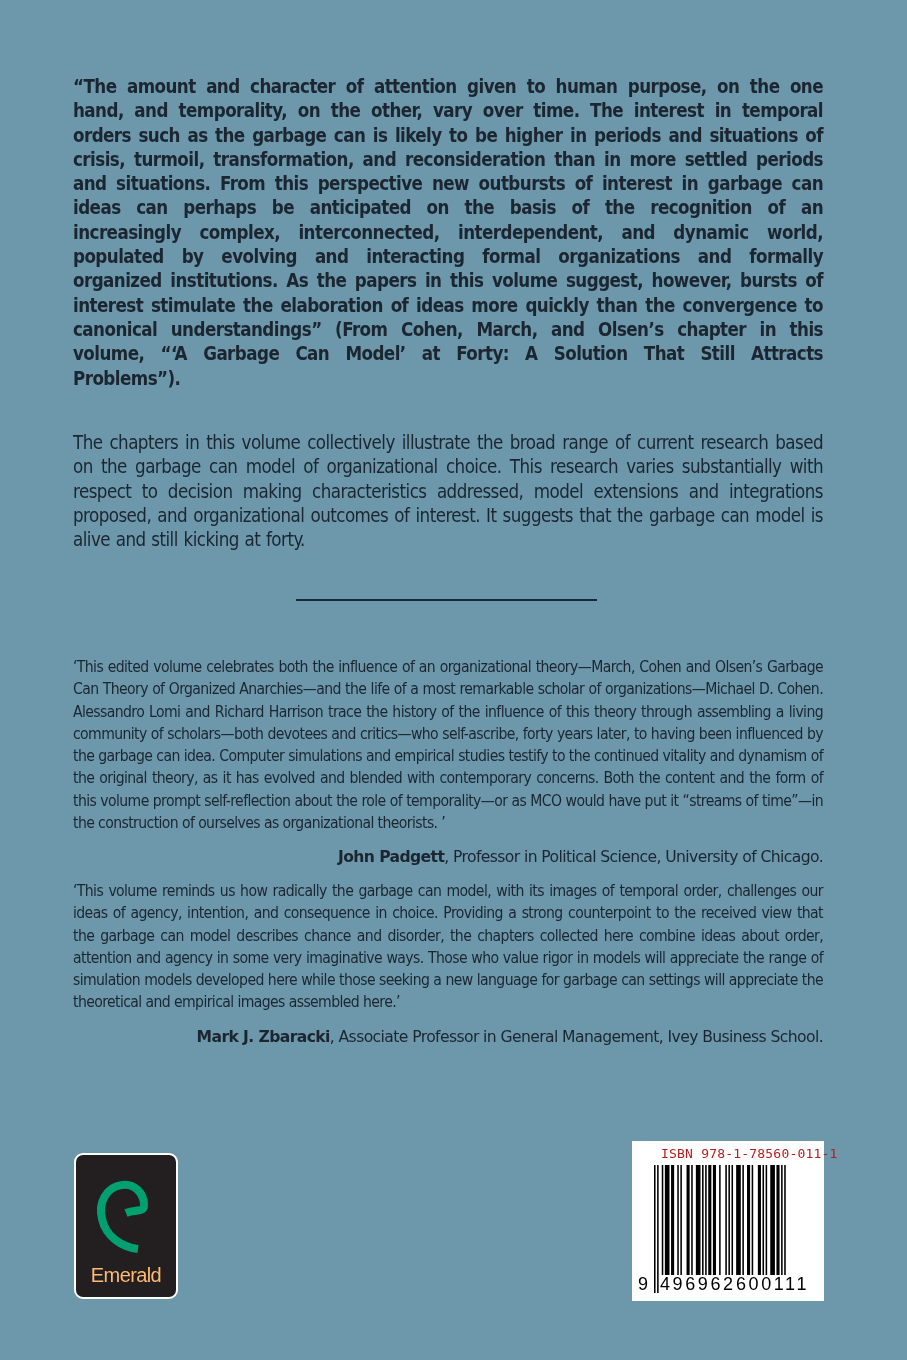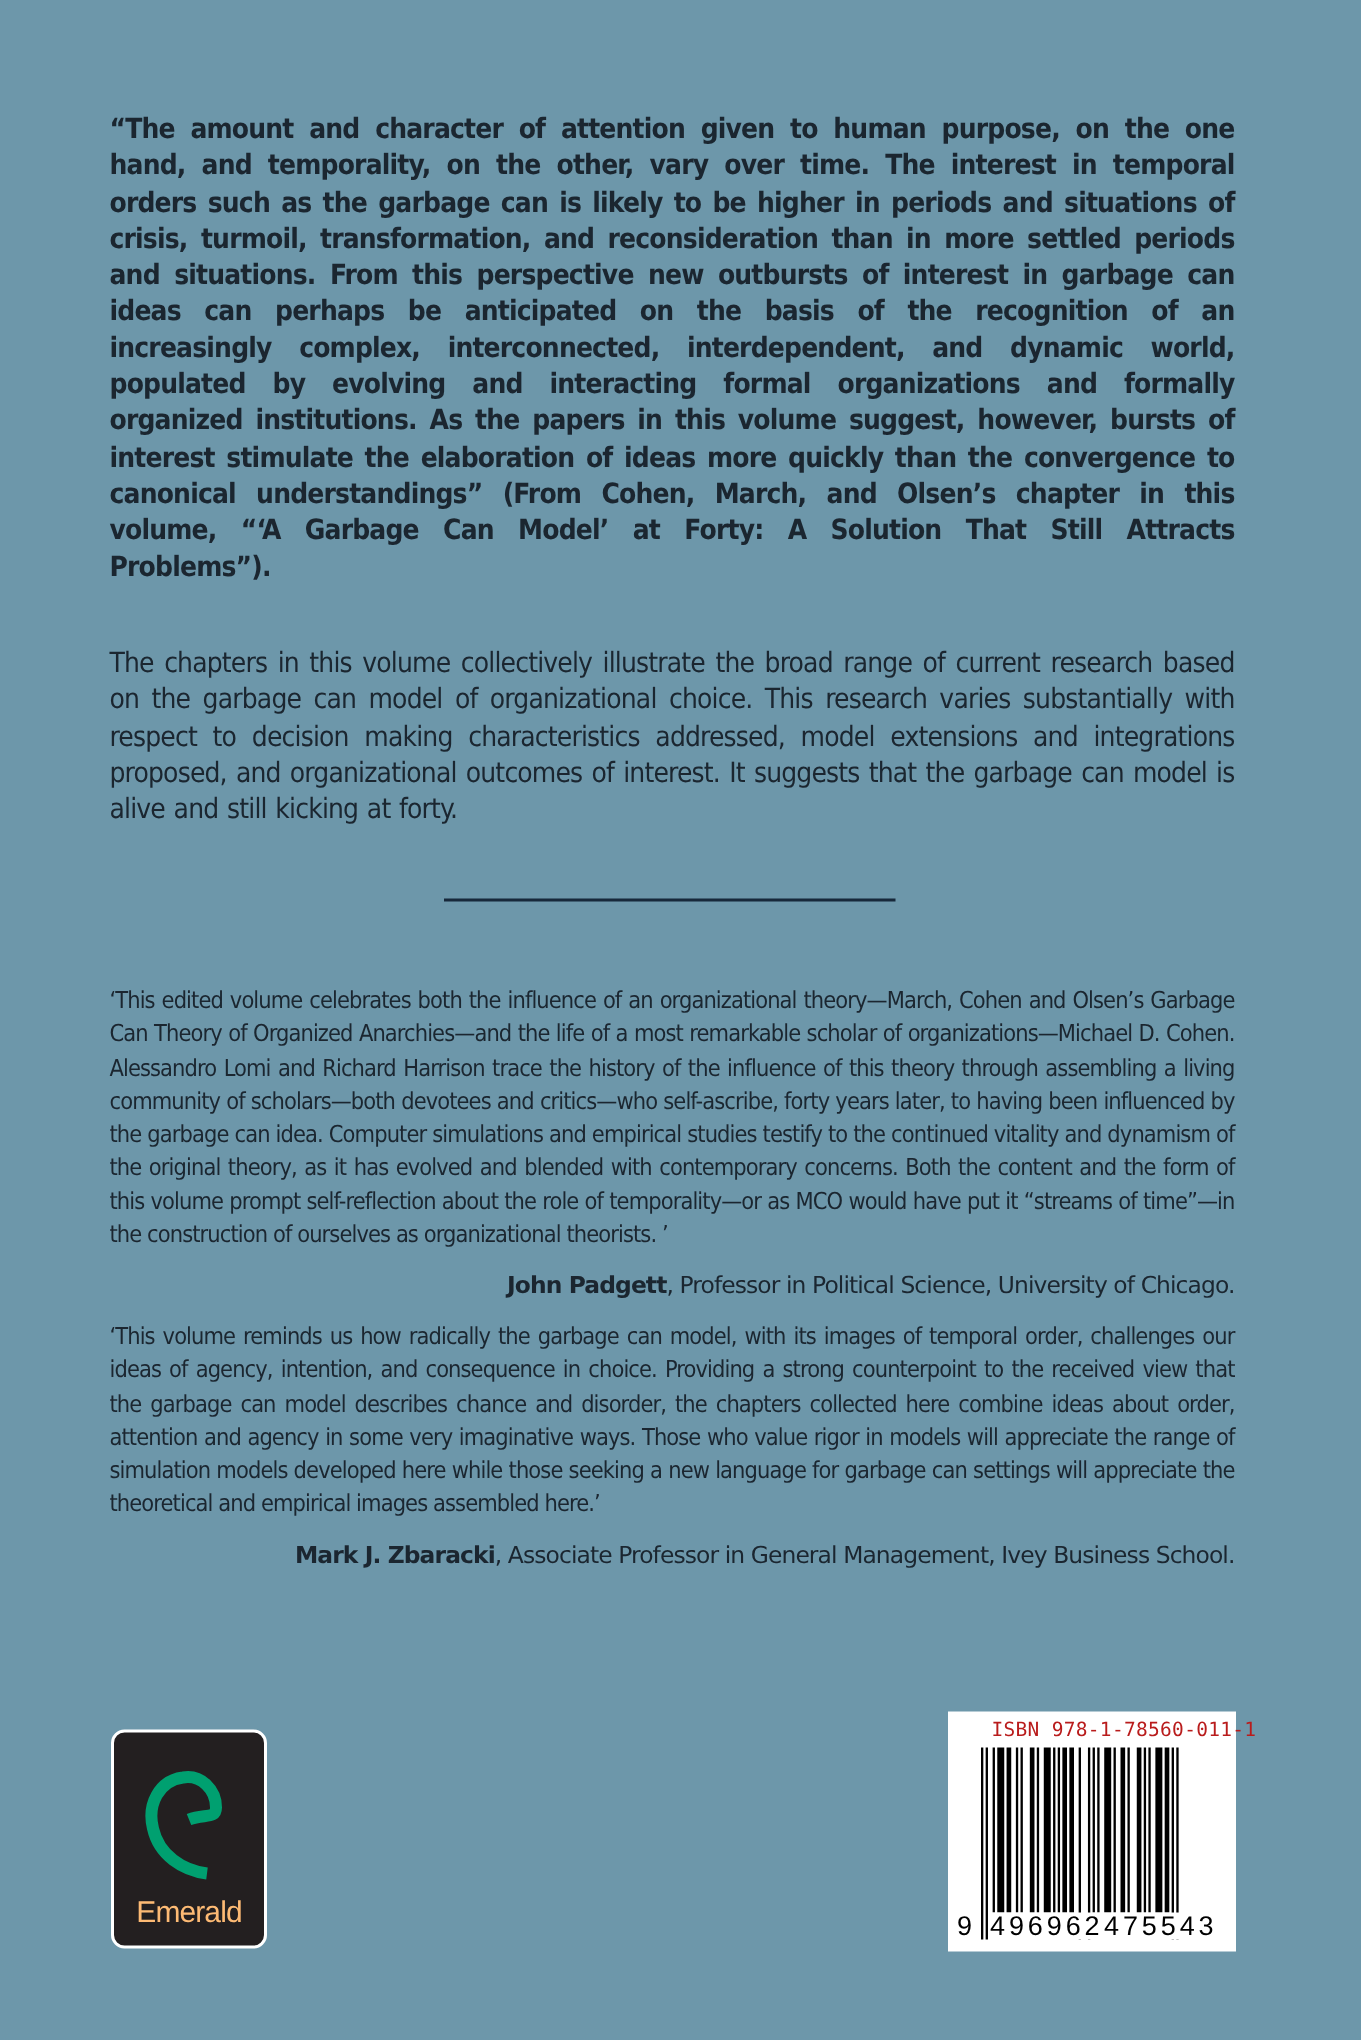--- a/index.html
+++ b/index.html
@@ -134,14 +134,14 @@
       <rect x="125.84999999999992" y="24" width="3.1" height="110" fill="#000"></rect>
       <rect x="130.49999999999994" y="24" width="1.55" height="110" fill="#000"></rect>
       <rect x="133.59999999999997" y="24" width="1.55" height="110" fill="#000"></rect>
       <rect x="138.24999999999997" y="24" width="4.65" height="110" fill="#000"></rect>
       <rect x="144.45" y="24" width="3.1" height="110" fill="#000"></rect>
       <rect x="149.1" y="24" width="1.55" height="128" fill="#000"></rect>
       <rect x="152.20000000000002" y="24" width="1.55" height="128" fill="#000"></rect>
     </svg>
   <span class="barcode-digits" style="left:6px;">9</span>
   <span class="barcode-digits" style="left:28px;">496962</span>
-  <span class="barcode-digits" style="left:104px;">475543</span>
+  <span class="barcode-digits" style="left:104px;">600111</span>
 </div>
 
 </body></html>

